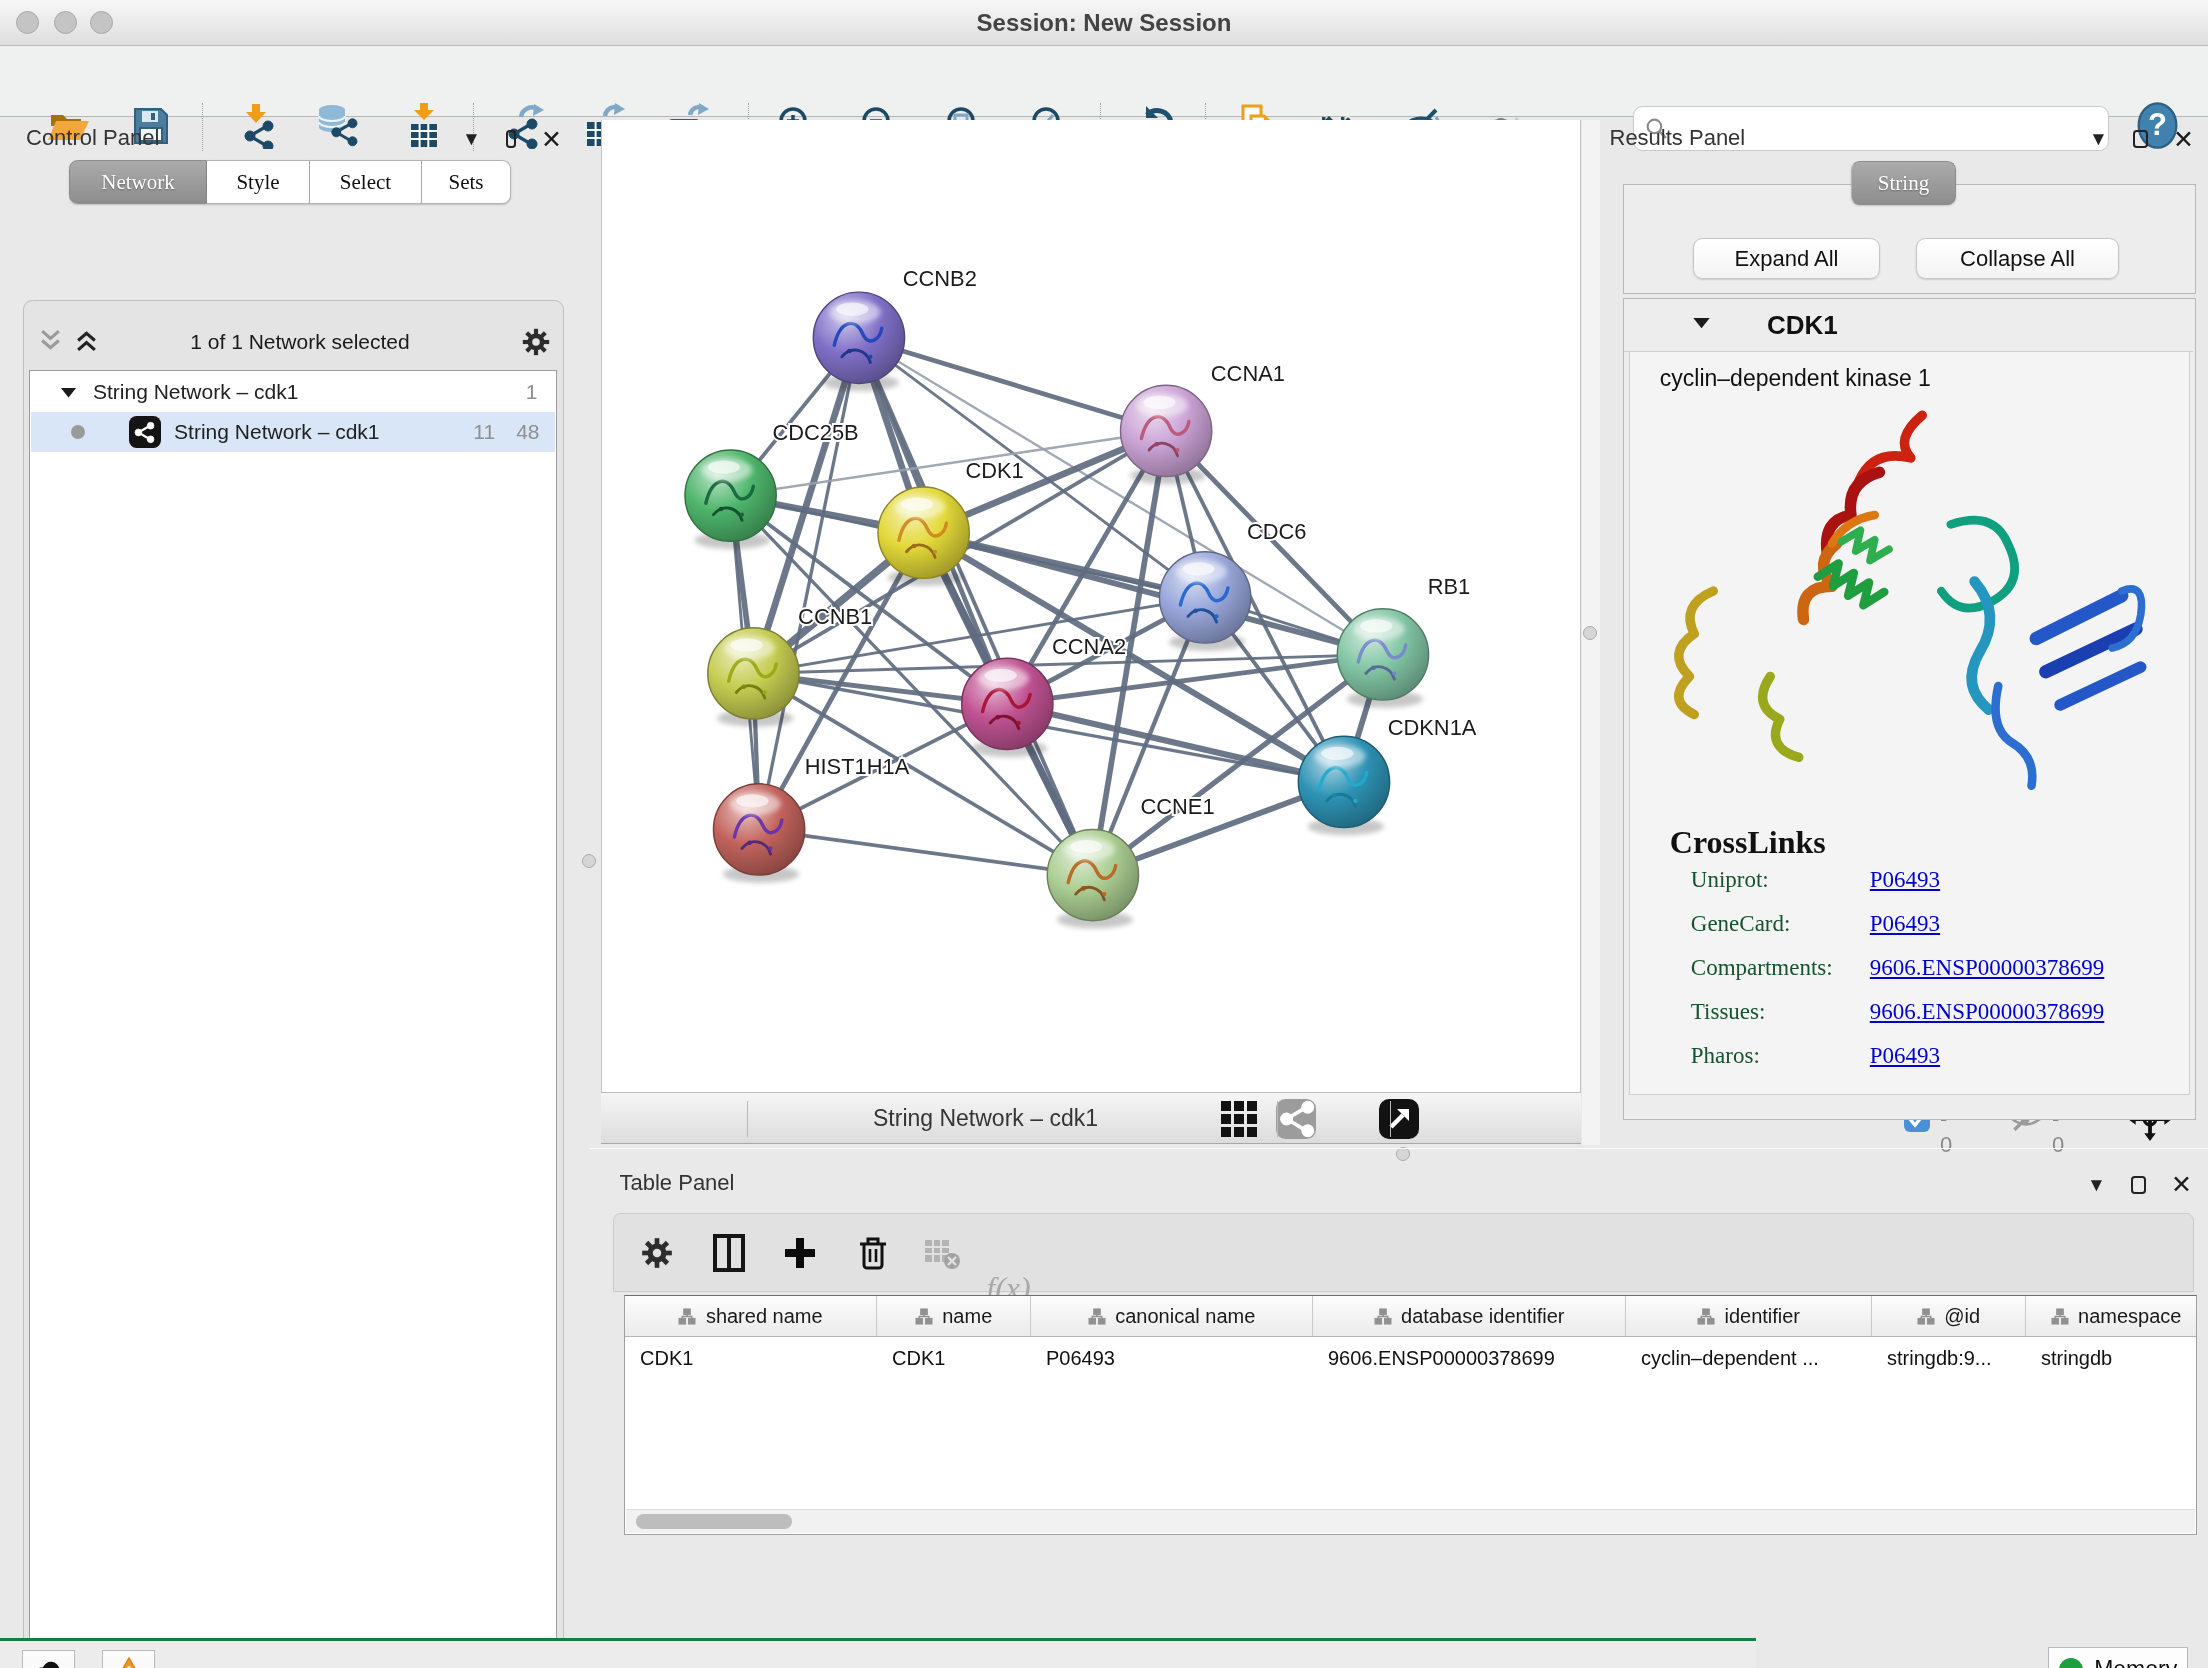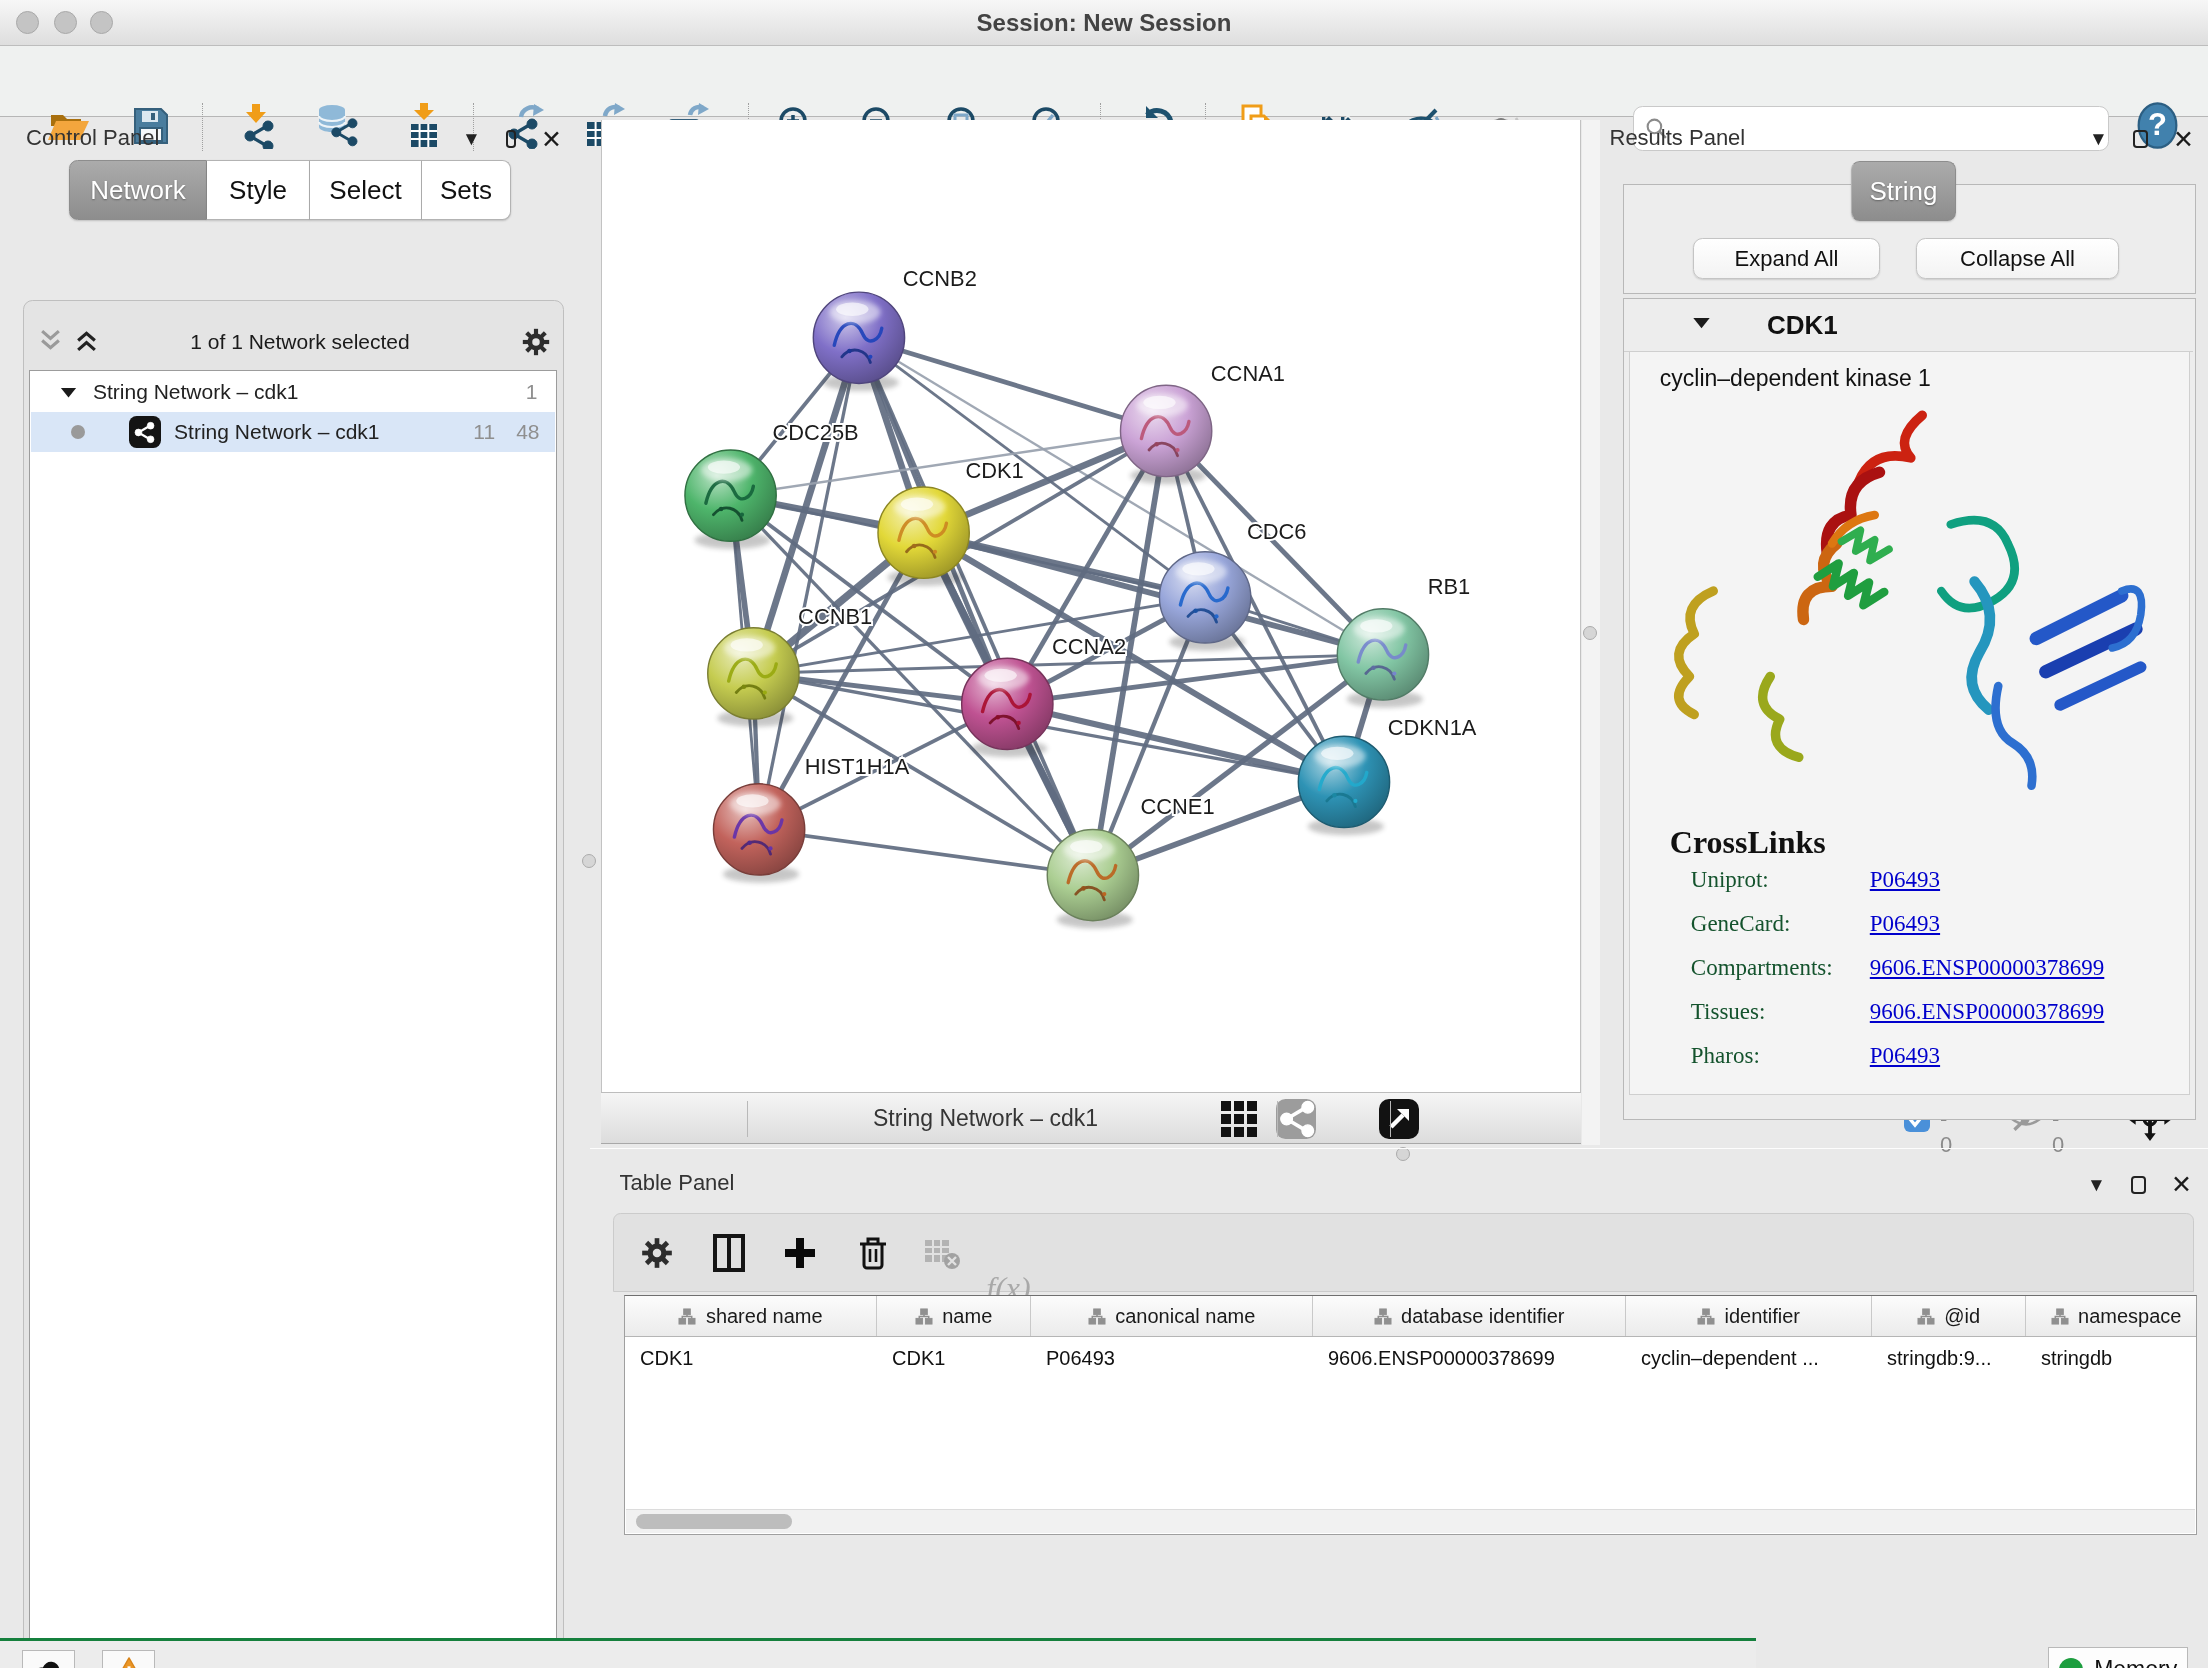--- a/index.html
+++ b/index.html
@@ -22,23 +22,23 @@
   .searchbox input{border:none;outline:none;font-size:21px;width:409px;background:transparent;
     font-family:"Liberation Sans",sans-serif;}
   
   .panel-title{font-size:22px;color:#333;}
   .ph-collapse{font-size:19px;color:#222;}
   .ph-float{width:18px;height:18px;border:2.9px solid #222;border-radius:3.8px;box-sizing:border-box;}
   .ph-close{font-size:25px;font-weight:bold;color:#1b1b1b;}
   .hdr-icons{display:flex;align-items:center;gap:25px;}
   
   .seg{display:flex;}
-  .seg .tab{height:60px;display:flex;align-items:center;justify-content:center;font-size:26px;
+  .seg .tab{height:44px;display:flex;align-items:center;justify-content:center;font-size:21px;
     background:#fff;border:1px solid #b3b3b3;border-left:none;color:#111;box-sizing:border-box;
-    box-shadow:0 1px 1.9px rgba(0,0,0,.18);}
+    box-shadow:0 1px 1.9px rgba(0,0,0,.18);font-family:Liberation Serif, serif;}
   .seg .tab:first-child{border-left:1px solid #b3b3b3;border-radius:8.6px 0 0 8.6px;}
   .seg .tab:last-child{border-radius:0 8.6px 8.6px 0;}
   .seg .tab.active{background:linear-gradient(#ababab,#8d8d8d);color:#fff;
     text-shadow:0 1px 1.9px rgba(0,0,0,.35);border-color:#8d8d8d;}
   .seg .tab.single{border-radius:8.6px;border-left:1px solid #b3b3b3;}
   
   .cp-box{left:23px;top:184px;width:539px;height:1397px;background:#e4e4e4;
     border:1px solid #bfbfbf;border-radius:9.5px;}
   .cp-list{left:28.5px;top:254px;width:528px;height:1323px;background:#fff;border:1px solid #9c9c9c;box-sizing:border-box;}
   .cp-row{position:absolute;left:1px;width:524px;height:40px;display:flex;align-items:center;font-size:21px;}

